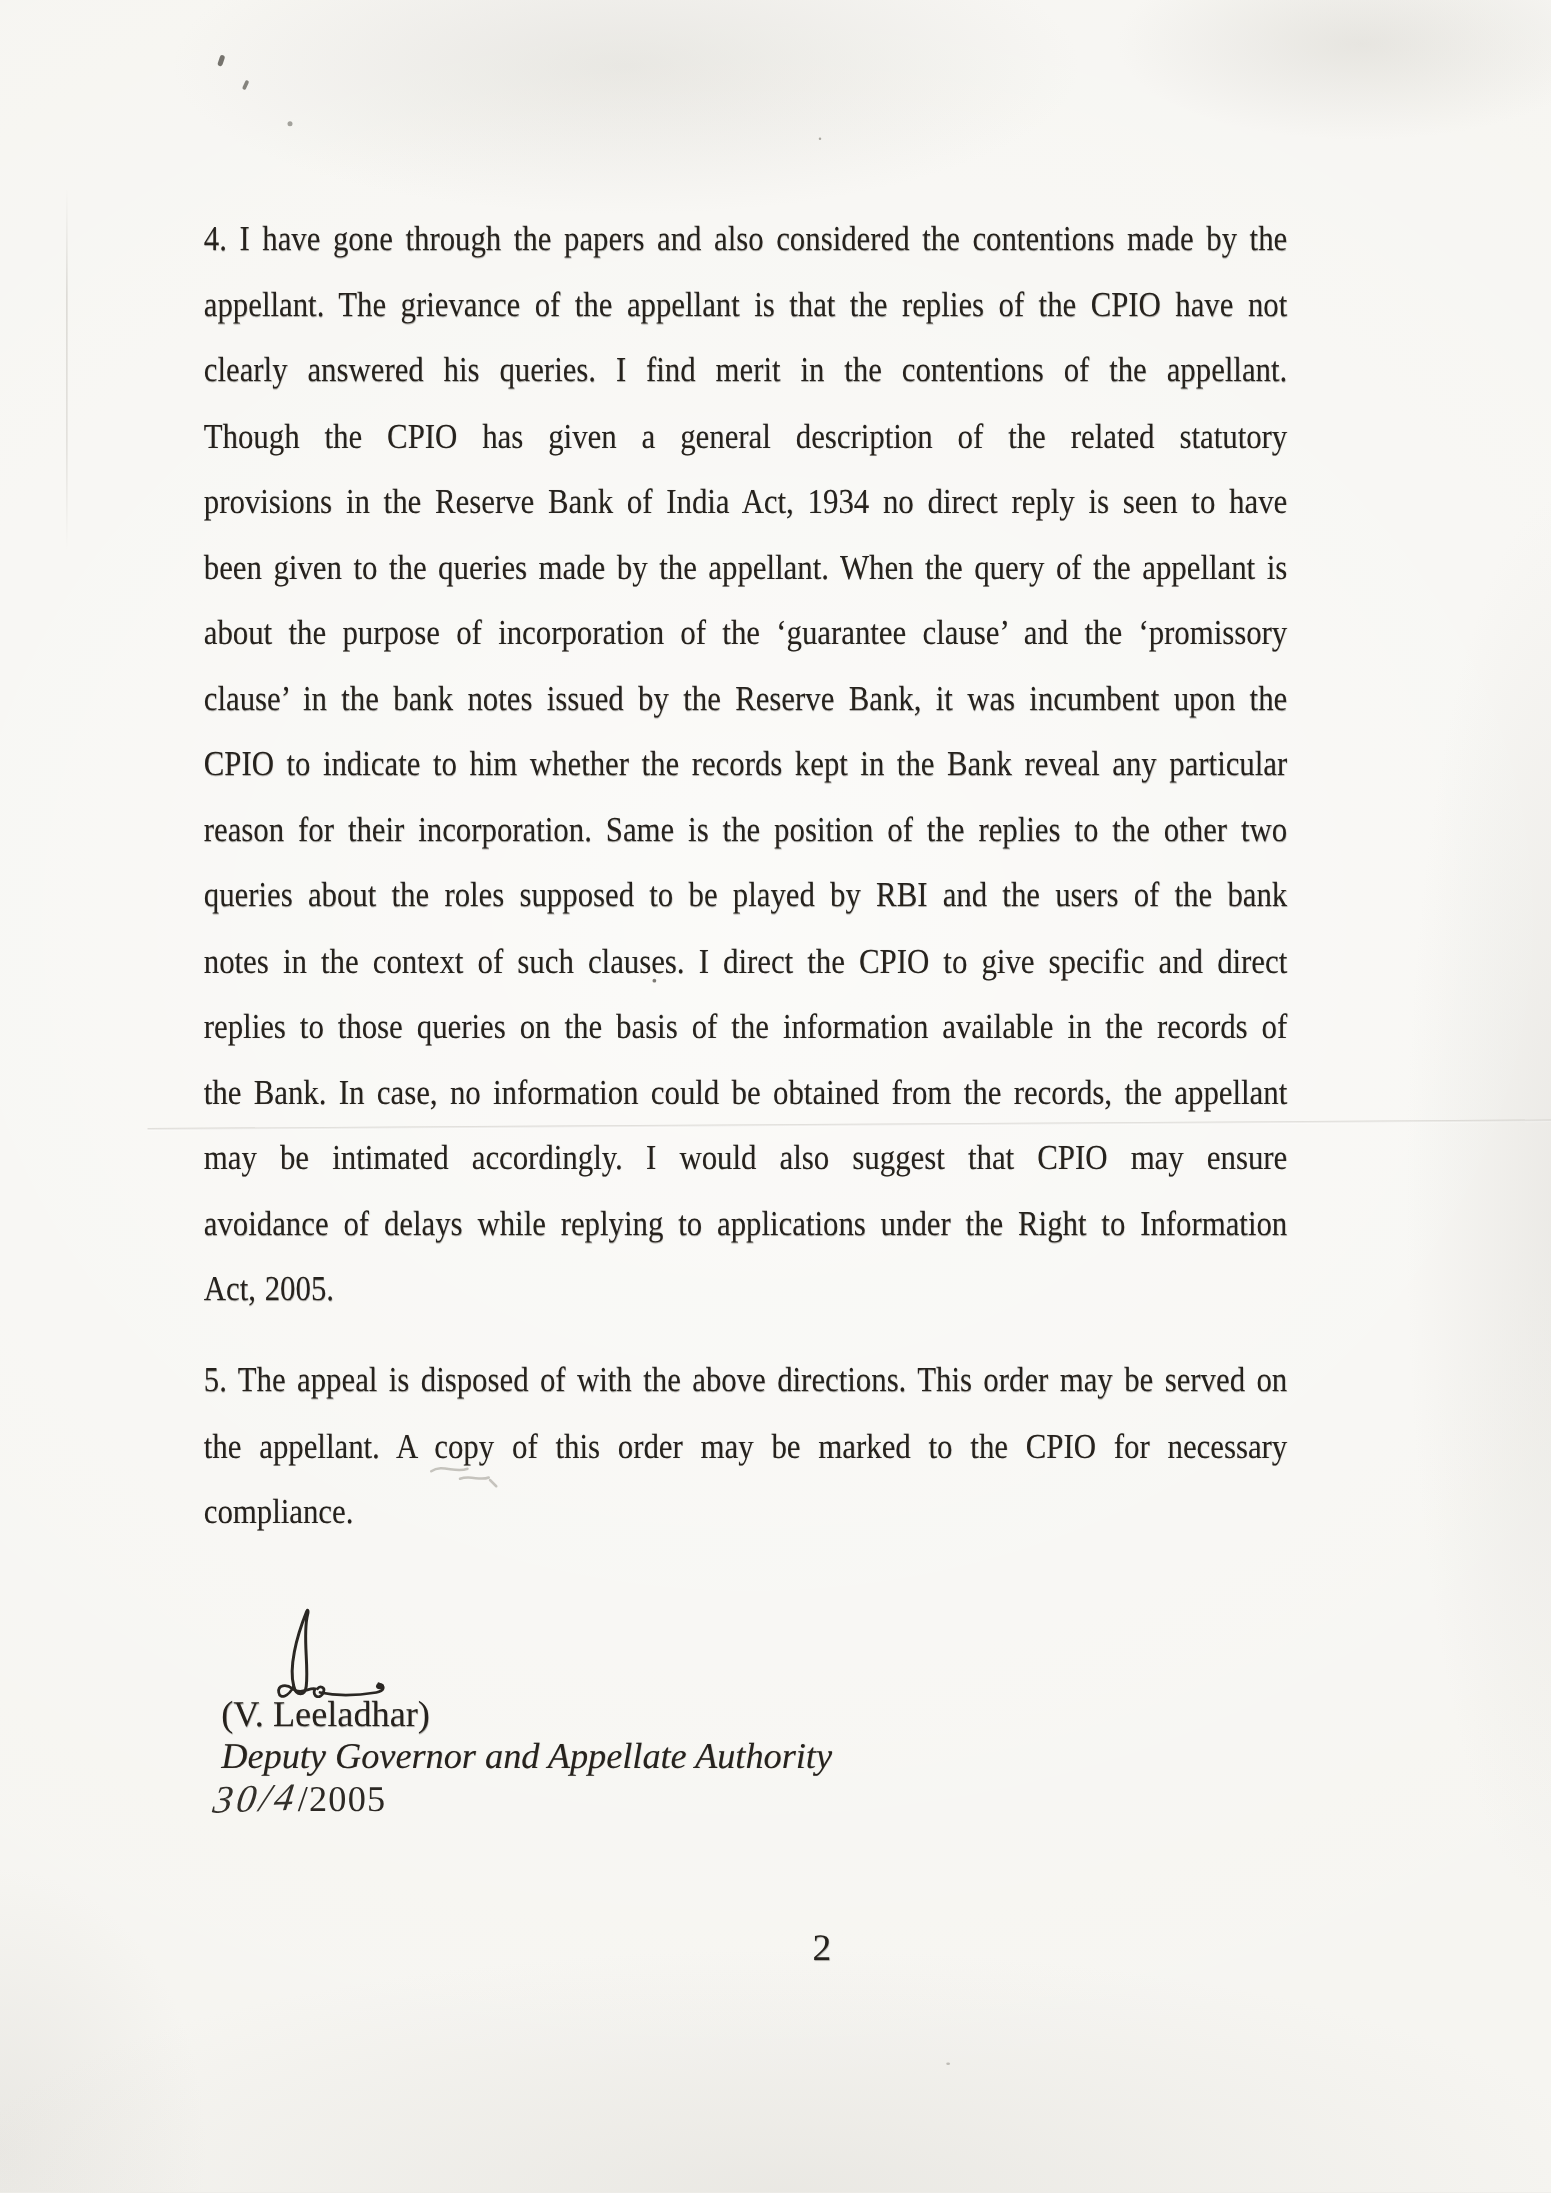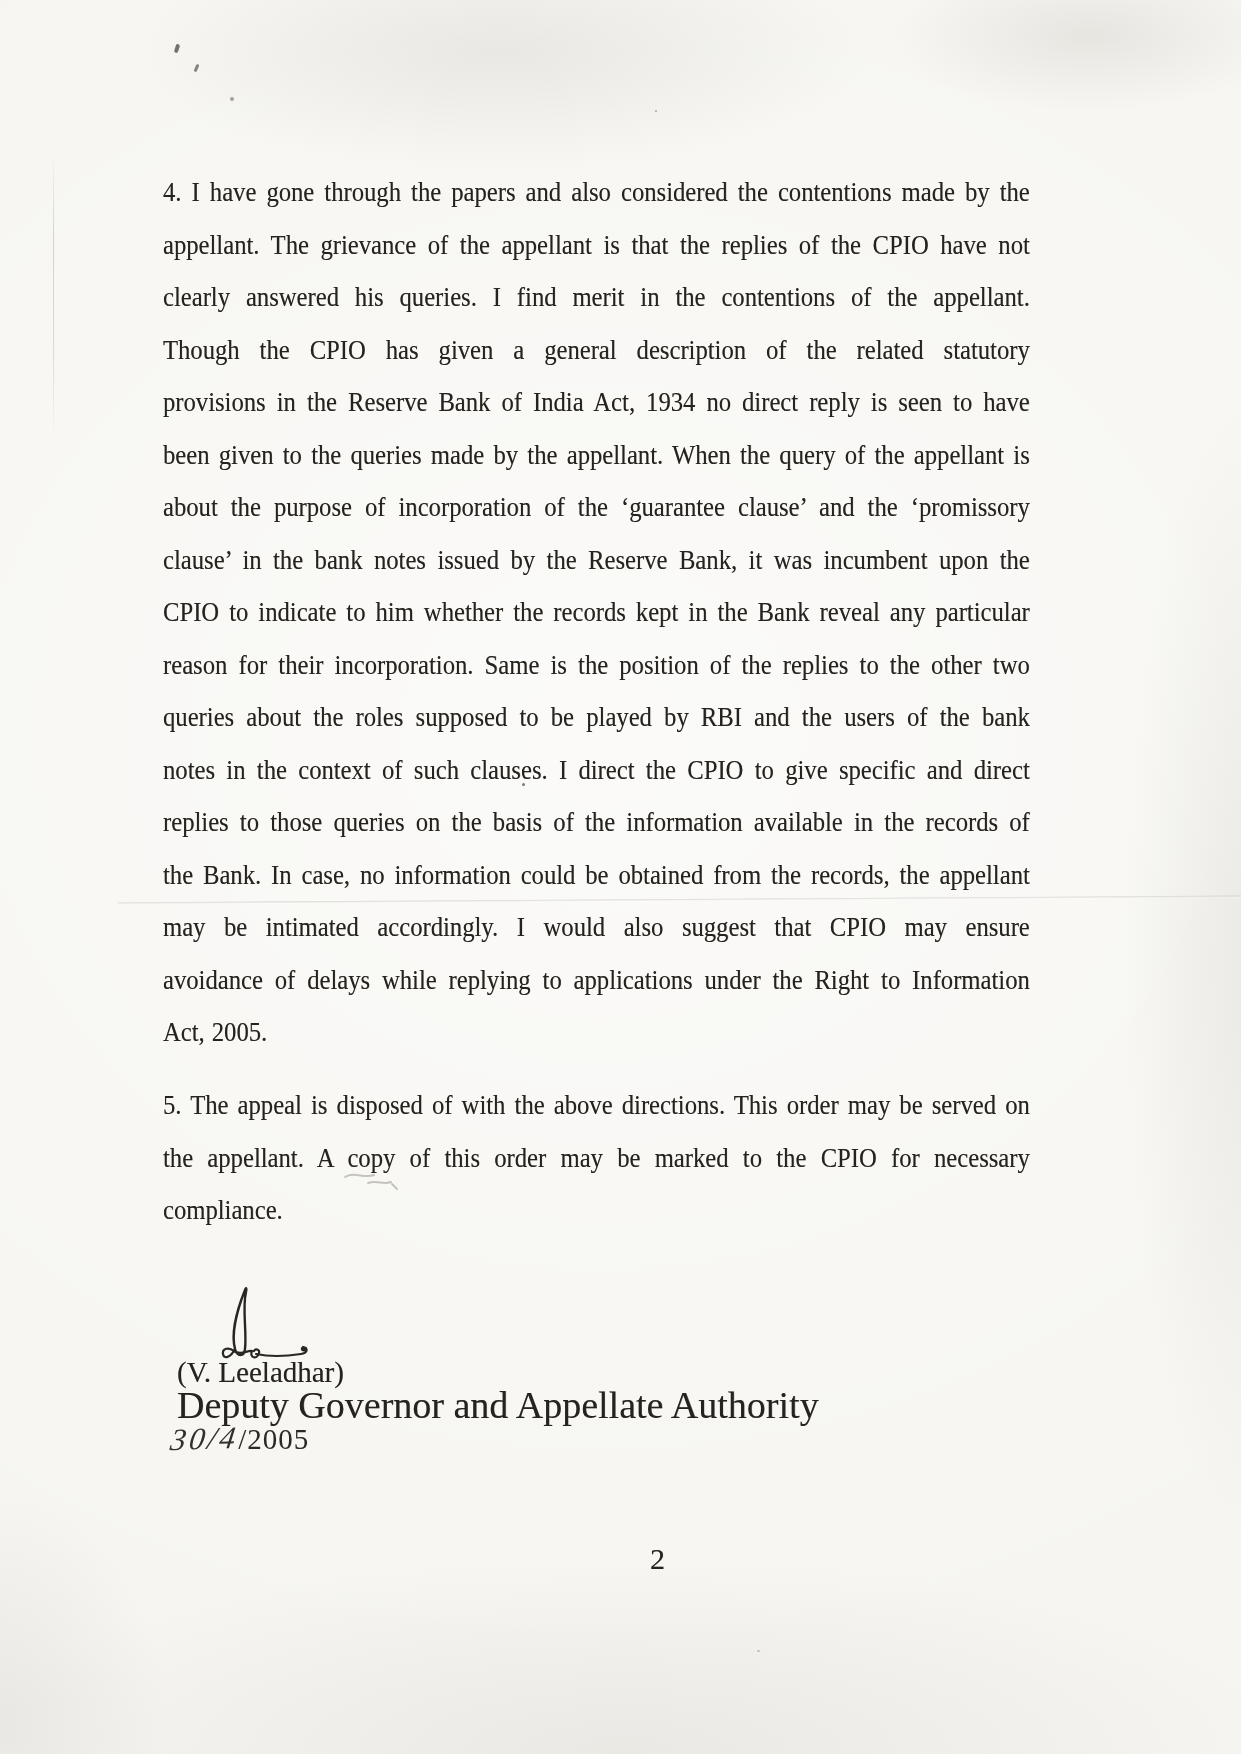--- a/index.html
+++ b/index.html
@@ -29,21 +29,21 @@
   }
   .line{
     font-size:28px;line-height:52.5px;height:52.5px;
     text-align:justify;text-align-last:justify;
     text-shadow:0.3px 0.4px 0.6px rgba(38,34,29,0.38);
     word-spacing:1px;
   }
   .line.flush{text-align-last:left;}
   .signoff{position:absolute;left:177px;top:1356px;line-height:33px;}
   .signoff .name{font-size:29px;text-shadow:0.3px 0.4px 0.6px rgba(38,34,29,0.38);}
-  .signoff .title{font-size:38px;text-shadow:0.3px 0.4px 0.6px rgba(38,34,29,0.38);}
+  .signoff .title{font-size:29px;text-shadow:0.3px 0.4px 0.6px rgba(38,34,29,0.38);font-style:italic;}
   .signoff .date{font-size:29px;margin-left:-6px;color:#2c2824;}
   .signoff .date .dm{
     display:inline-block;font-style:italic;transform:skewX(-10deg) rotate(-2deg);
     letter-spacing:3px;font-size:31px;color:#33302b;
   }
   .signoff .date .yr{letter-spacing:1px;}
   .pageno{
     position:absolute;left:650px;top:1542px;font-size:30px;line-height:34px;
     text-shadow:0.3px 0.4px 0.6px rgba(38,34,29,0.35);
   }

